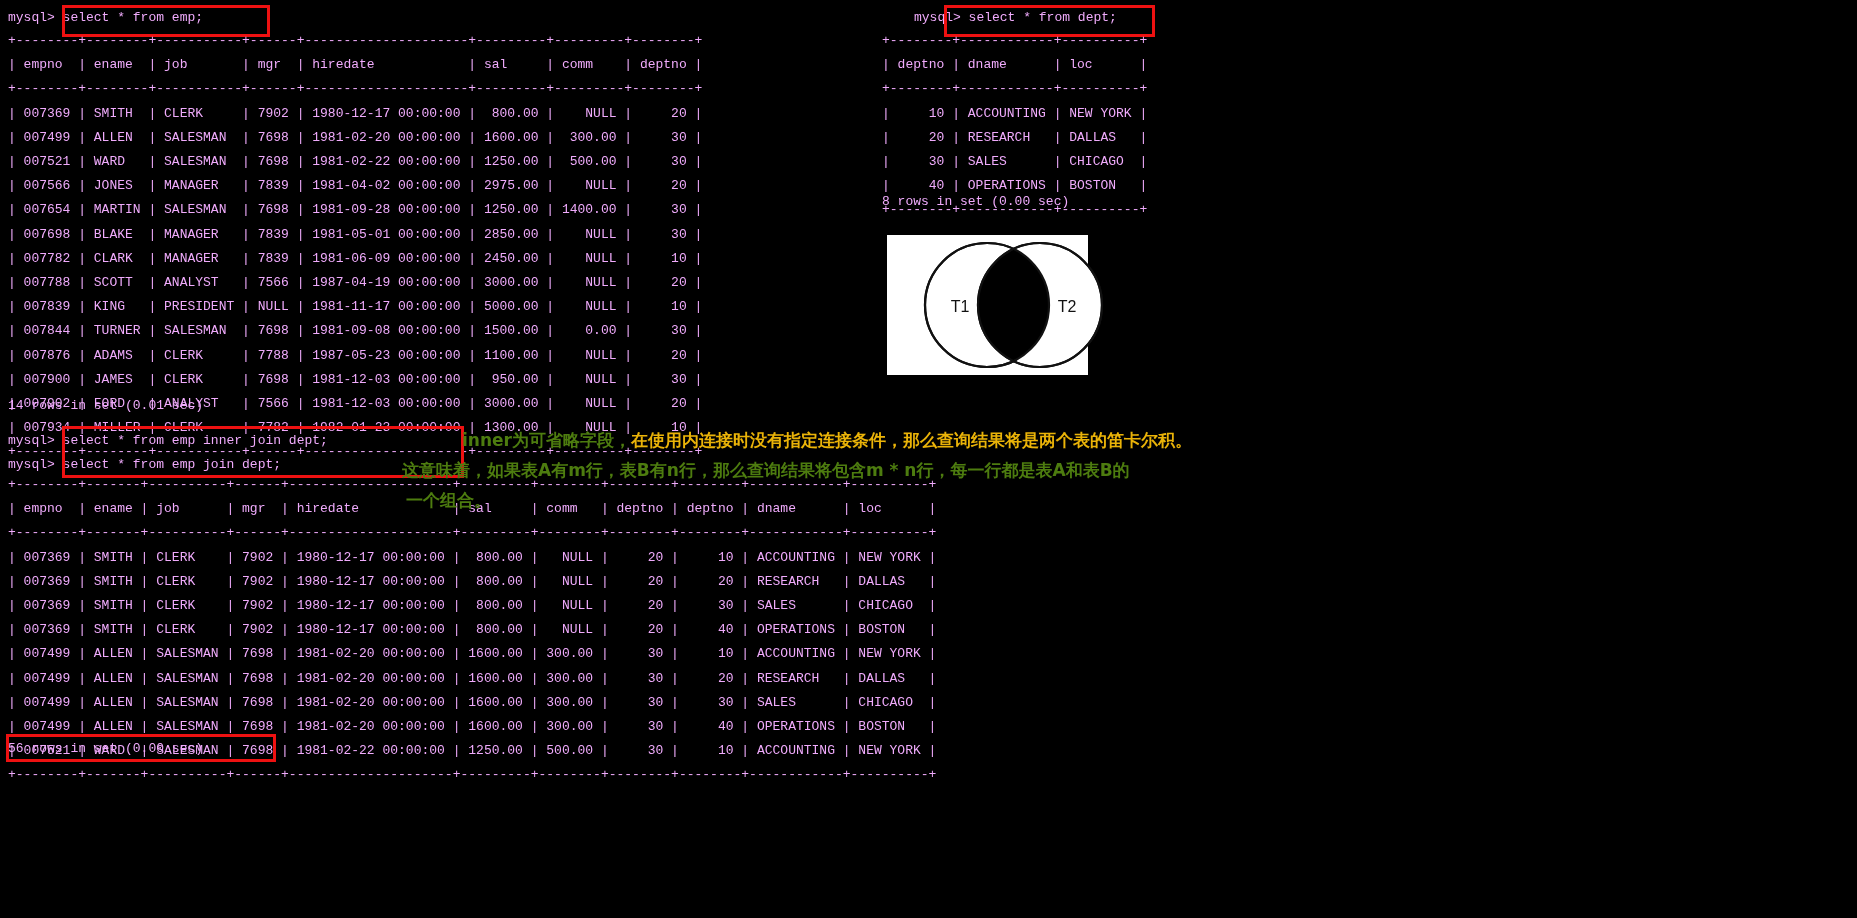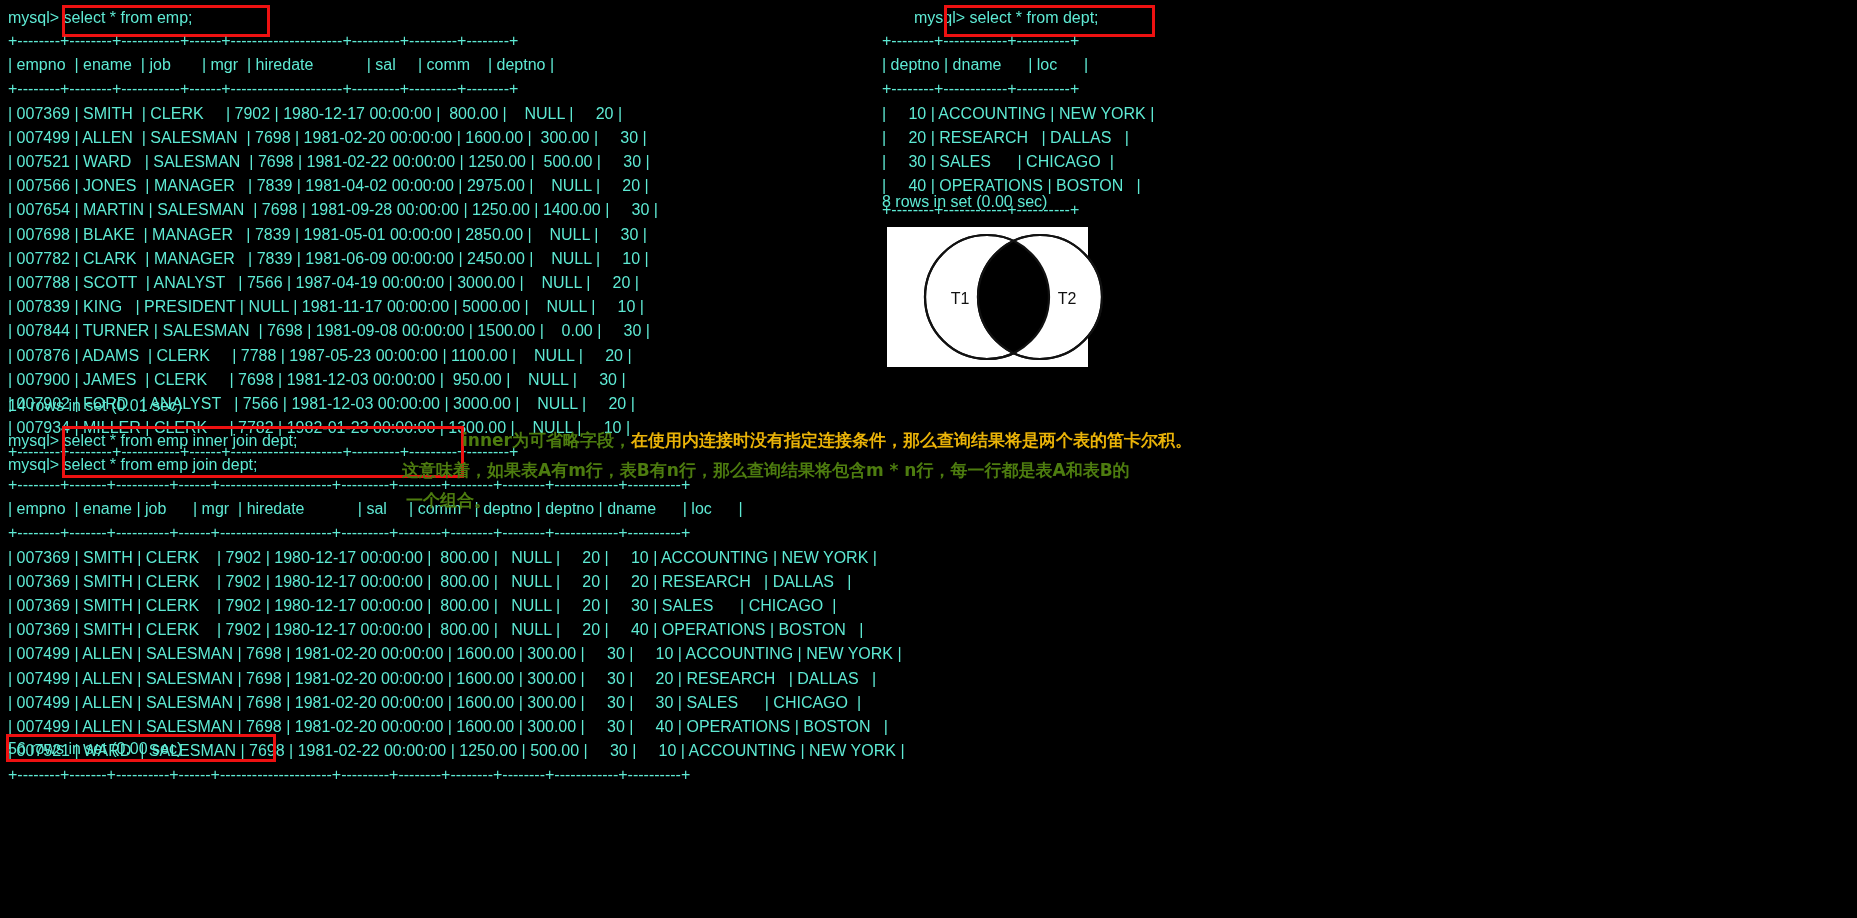--- a/index.html
+++ b/index.html
@@ -10,23 +10,23 @@
   }
   body {
     width: 1857px;
     height: 918px;
     position: relative;
     overflow: hidden;
     font-family: "DejaVu Sans Mono", "Liberation Mono", monospace;
   }
   .term {
     position: absolute;
-    color: #5eead4;
-    font-family: Liberation Sans, sans-serif;
-    font-size: 16px;
+    color: #f0abfc;
+    font-family: Liberation Mono, monospace;
+    font-size: 13px;
     line-height: 24.2px;
     white-space: pre;
     letter-spacing: 0px;
   }
   .redbox {
     position: absolute;
     border: 3px solid #ee1111;
     box-sizing: border-box;
     pointer-events: none;
   }
@@ -56,21 +56,21 @@
   #join-status    { left: 8px;   top: 737px; }
   #dept-query     { left: 914px; top: 6px; }
   #dept-table     { left: 882px; top: 29px; }
   #dept-status    { left: 882px; top: 190px; }
 
   #box-emp-query  { left: 62px;  top: 5px;   width: 208px; height: 32px; }
   #box-dept-query { left: 944px; top: 5px;   width: 211px; height: 32px; }
   #box-join       { left: 62px;  top: 426px; width: 402px; height: 52px; }
   #box-join-stat  { left: 6px;   top: 734px; width: 270px; height: 28px; }
 
-  #venn-box       { left: 887px; top: 227px; width: 201px; height: 140px; }
+  #venn-box       { left: 887px; top: 235px; width: 201px; height: 140px; }
 
   #annot-1        { left: 462px; top: 425px; }
   #annot-2        { left: 402px; top: 455px; }
   #annot-3        { left: 406px; top: 485px; }
 </style>
 </head>
 <body>
 
 <div class="term" id="emp-query"><span>mysql&gt; </span><span>select * from emp;</span></div>
 <div class="redbox" id="box-emp-query"></div>

